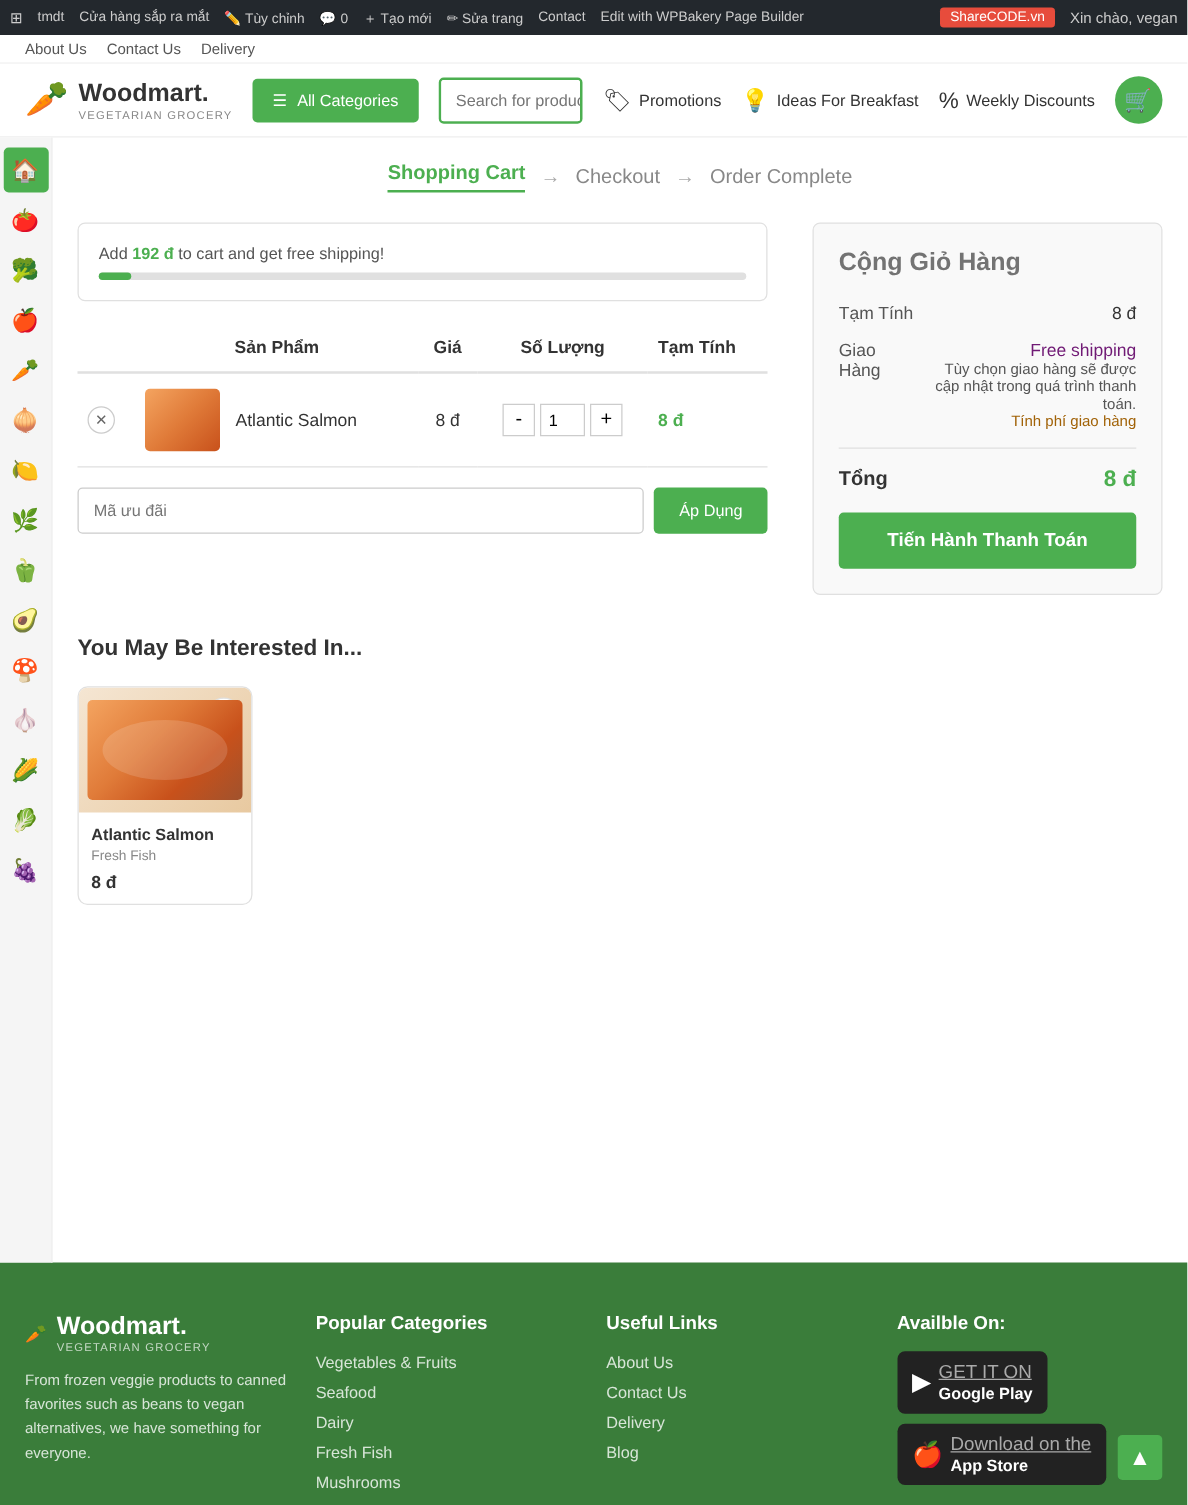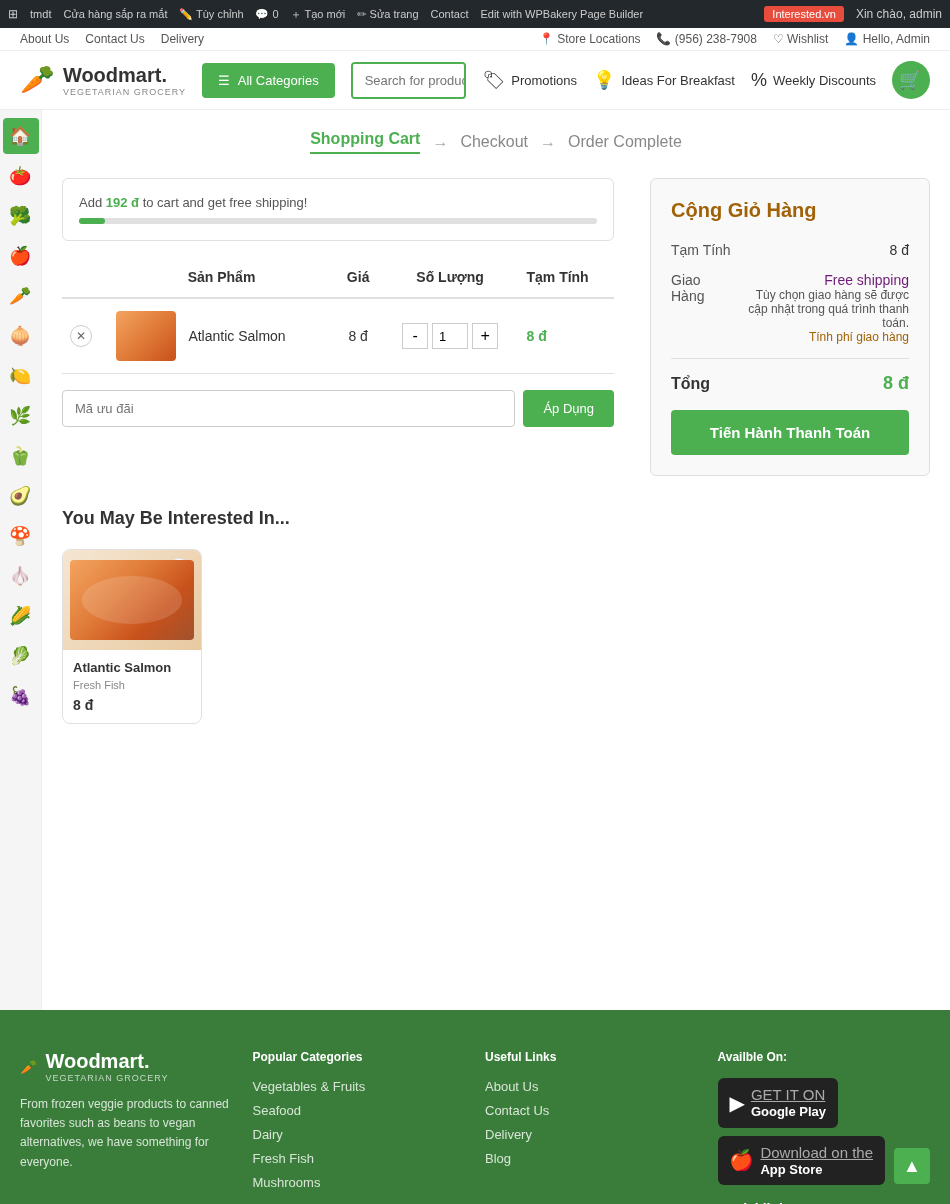--- a/index.html
+++ b/index.html
@@ -180,21 +180,21 @@
     .coupon-input { flex: 1; border: 1px solid #ccc; border-radius: 4px; padding: 10px 12px; font-size: 13px; }
     .coupon-btn { background: #4caf50; color: #fff; border: none; border-radius: 4px; padding: 10px 20px; cursor: pointer; font-size: 13px; }
 
     
     .cart-summary {
       background: #f9f9f9;
       border: 1px solid #e0e0e0;
       border-radius: 6px;
       padding: 20px;
     }
-    .cart-summary h3 { font-size: 20px; font-weight: bold; color: #a16207; margin-bottom: 20px; }
+    .cart-summary h3 { font-size: 20px; font-weight: bold; color: #737373; margin-bottom: 20px; }
     .summary-row { display: flex; justify-content: space-between; margin-bottom: 14px; align-items: flex-start; }
     .summary-label { color: #555; font-size: 14px; }
     .summary-value { color: #333; font-size: 14px; text-align: right; }
     .summary-value.green { color: #701a75; }
     .shipping-info { color: #555; font-size: 12px; text-align: right; max-width: 180px; }
     .shipping-link { color: #a16207; font-size: 12px; cursor: pointer; text-decoration: none; display: block; text-align: right; }
     .summary-divider { border: none; border-top: 1px solid #e0e0e0; margin: 14px 0; }
     .total-row { display: flex; justify-content: space-between; align-items: center; margin-bottom: 16px; }
     .total-label { font-size: 16px; font-weight: bold; }
     .total-value { font-size: 18px; font-weight: bold; color: #4caf50; }
@@ -272,21 +272,21 @@
       background: #3a7d3a;
       color: #fff;
       padding: 40px 20px 20px;
     }
     .footer-grid { display: flex; gap: 20px; margin-bottom: 30px; }
     .footer-col { flex: 1; }
     .footer-logo { display: flex; align-items: center; gap: 8px; margin-bottom: 12px; }
     .footer-logo .brand { font-size: 20px; font-weight: bold; color: #fff; }
     .footer-logo .sub { font-size: 9px; color: rgba(255,255,255,0.7); letter-spacing: 1px; text-transform: uppercase; }
     .footer-desc { font-size: 12px; color: rgba(255,255,255,0.8); line-height: 1.6; }
-    .footer-heading { font-size: 12px; font-weight: bold; margin-bottom: 14px; color: #fff; }
+    .footer-heading { font-size: 15px; font-weight: bold; margin-bottom: 14px; color: #fff; }
     .footer-links { list-style: none; }
     .footer-links li { margin-bottom: 8px; }
     .footer-links a { color: rgba(255,255,255,0.8); text-decoration: none; font-size: 13px; }
 
     .app-buttons { display: flex; gap: 8px; margin-bottom: 16px; flex-wrap: wrap; }
     .app-btn {
       background: #222;
       color: #fff;
       border-radius: 6px;
       padding: 8px 12px;
@@ -328,35 +328,29 @@
   <span>⊞</span>
   <a>tmdt</a>
   <a>Cửa hàng sắp ra mắt</a>
   <a>✏️ <span>Tùy chỉnh</span></a>
   <a>💬 <span>0</span></a>
   <a>＋ <span>Tạo mới</span></a>
   <a>✏ <span>Sửa trang</span></a>
   <a>Contact</a>
   <a>Edit with WPBakery Page Builder</a>
   <div style="flex:1"></div>
-  <span style="background:#e74c3c;color:#fff;padding:2px 8px;border-radius:3px;font-size:11px;">Interested.vn</span>
-  <span>Xin chào, admin</span>
+  <span style="background:#e74c3c;color:#fff;padding:2px 8px;border-radius:3px;font-size:11px;">ShareCODE.vn</span>
+  <span>Xin chào, vegan</span>
 </div>
 
 <div class="top-header">
   <div class="top-header-left">
     <a>About Us</a>
     <a>Contact Us</a>
     <a>Delivery</a>
-  </div>
-  <div class="top-header-right">
-    <span>📍 <span>Store Locations</span></span>
-    <span>📞 <span>(956) 238-7908</span></span>
-    <span>♡ <span>Wishlist</span></span>
-    <span>👤 <span>Hello, Admin</span></span>
   </div>
 </div>
 
 <div class="main-header">
   <div class="logo-area">
     <span class="logo-icon">🥕</span>
     <div class="logo-text">
       <div class="brand">Woodmart.</div>
       <div class="sub">VEGETARIAN GROCERY</div>
     </div>

